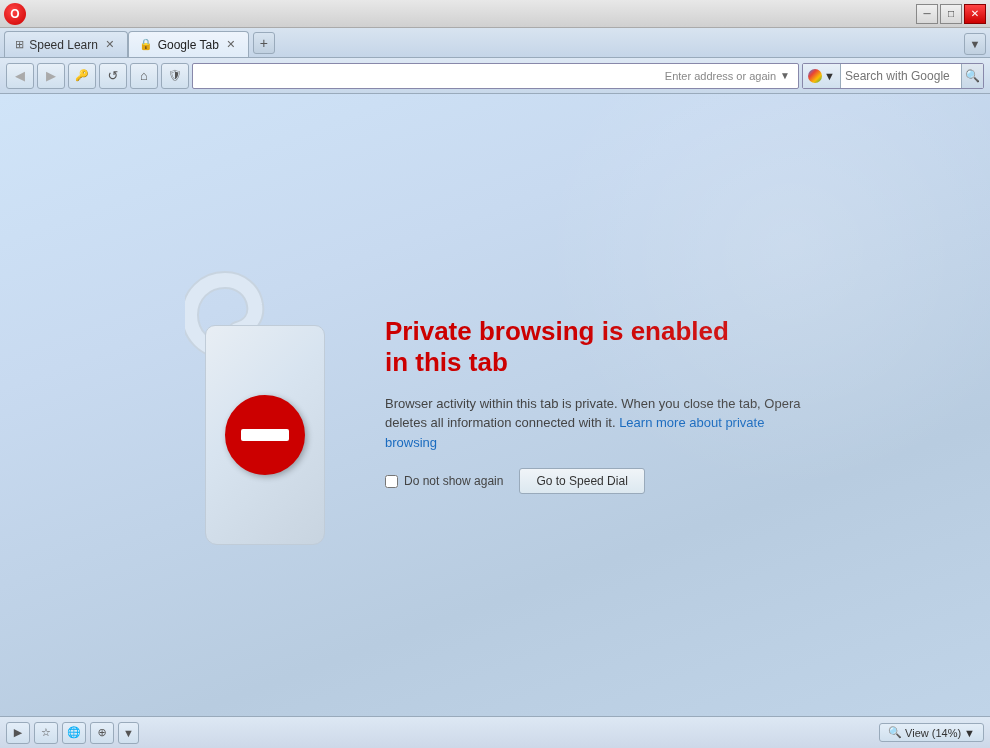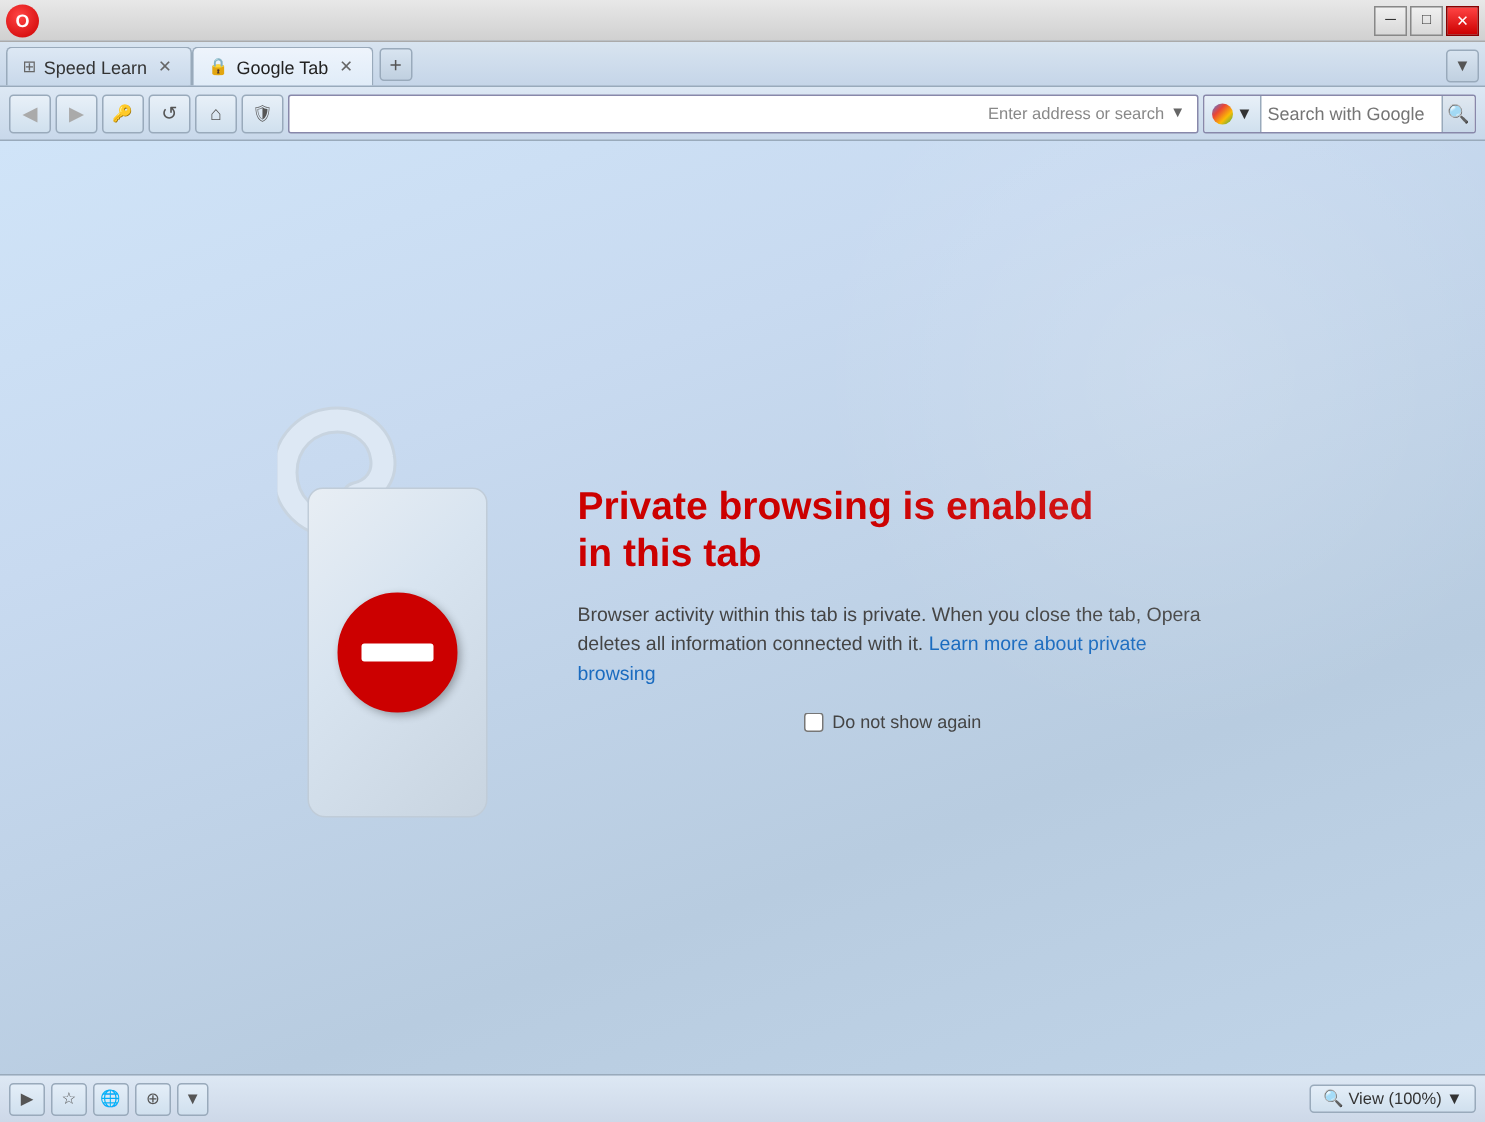--- a/index.html
+++ b/index.html
@@ -327,21 +327,20 @@
     }
     .private-description a {
       color: #1a6bbf;
       text-decoration: none;
     }
     .private-actions {
       display: flex;
       align-items: center;
       gap: 16px;
       margin-top: 8px;
-      flex-direction: column;
     }
     .checkbox-label {
       display: flex;
       align-items: center;
       gap: 6px;
       font-size: 12px;
       color: #444;
       cursor: pointer;
     }
     .checkbox-label input {
@@ -448,21 +447,21 @@
 
 <div class="nav-bar">
   <div class="nav-btn disabled">◀</div>
   <div class="nav-btn disabled">▶</div>
   <div class="nav-btn" style="font-size:11px;">🔑</div>
   <div class="nav-btn">↺</div>
   <div class="nav-btn">⌂</div>
   <div class="nav-btn" style="font-size:11px;">🛡</div>
   <div class="address-bar">
     <input class="address-input" type="text" value="" style="">
-    <span class="address-hint">Enter address or search</span>
+    <span class="address-hint">Enter address or again</span>
     <span class="address-dropdown">▼</span>
   </div>
   <div class="search-bar">
     <div class="search-engine-btn">
       <div class="search-google-icon"></div>
       <span>▼</span>
     </div>
     <input class="search-input" type="text" placeholder="Search with Google" style="">
     <div class="search-go-btn">🔍</div>
   </div>
@@ -497,34 +496,35 @@
           <span>Learn more about</span>
           <span> </span>
           <span>private browsing</span>
         </a>
       </p>
       <div class="private-actions">
         <label class="checkbox-label">
           <input type="checkbox" style="">
           <span>Do not show again</span>
         </label>
+        <button class="speed-dial-btn">Go to Speed Dial</button>
       </div>
     </div>
 
   </div>
 </div>
 
 <div class="status-bar">
   <div class="status-left">
     <div class="status-btn">▶</div>
     <div class="status-btn">☆</div>
     <div class="status-btn">🌐</div>
     <div class="status-btn">⊕</div>
     <div class="status-btn" style="width:auto; padding:0 4px;">▼</div>
   </div>
   <div class="status-right">
     <div class="view-btn">
       <span>🔍</span>
-      <span>View (100%)</span>
+      <span>View (14%)</span>
       <span>▼</span>
     </div>
   </div>
 </div>
 
 </body></html>

